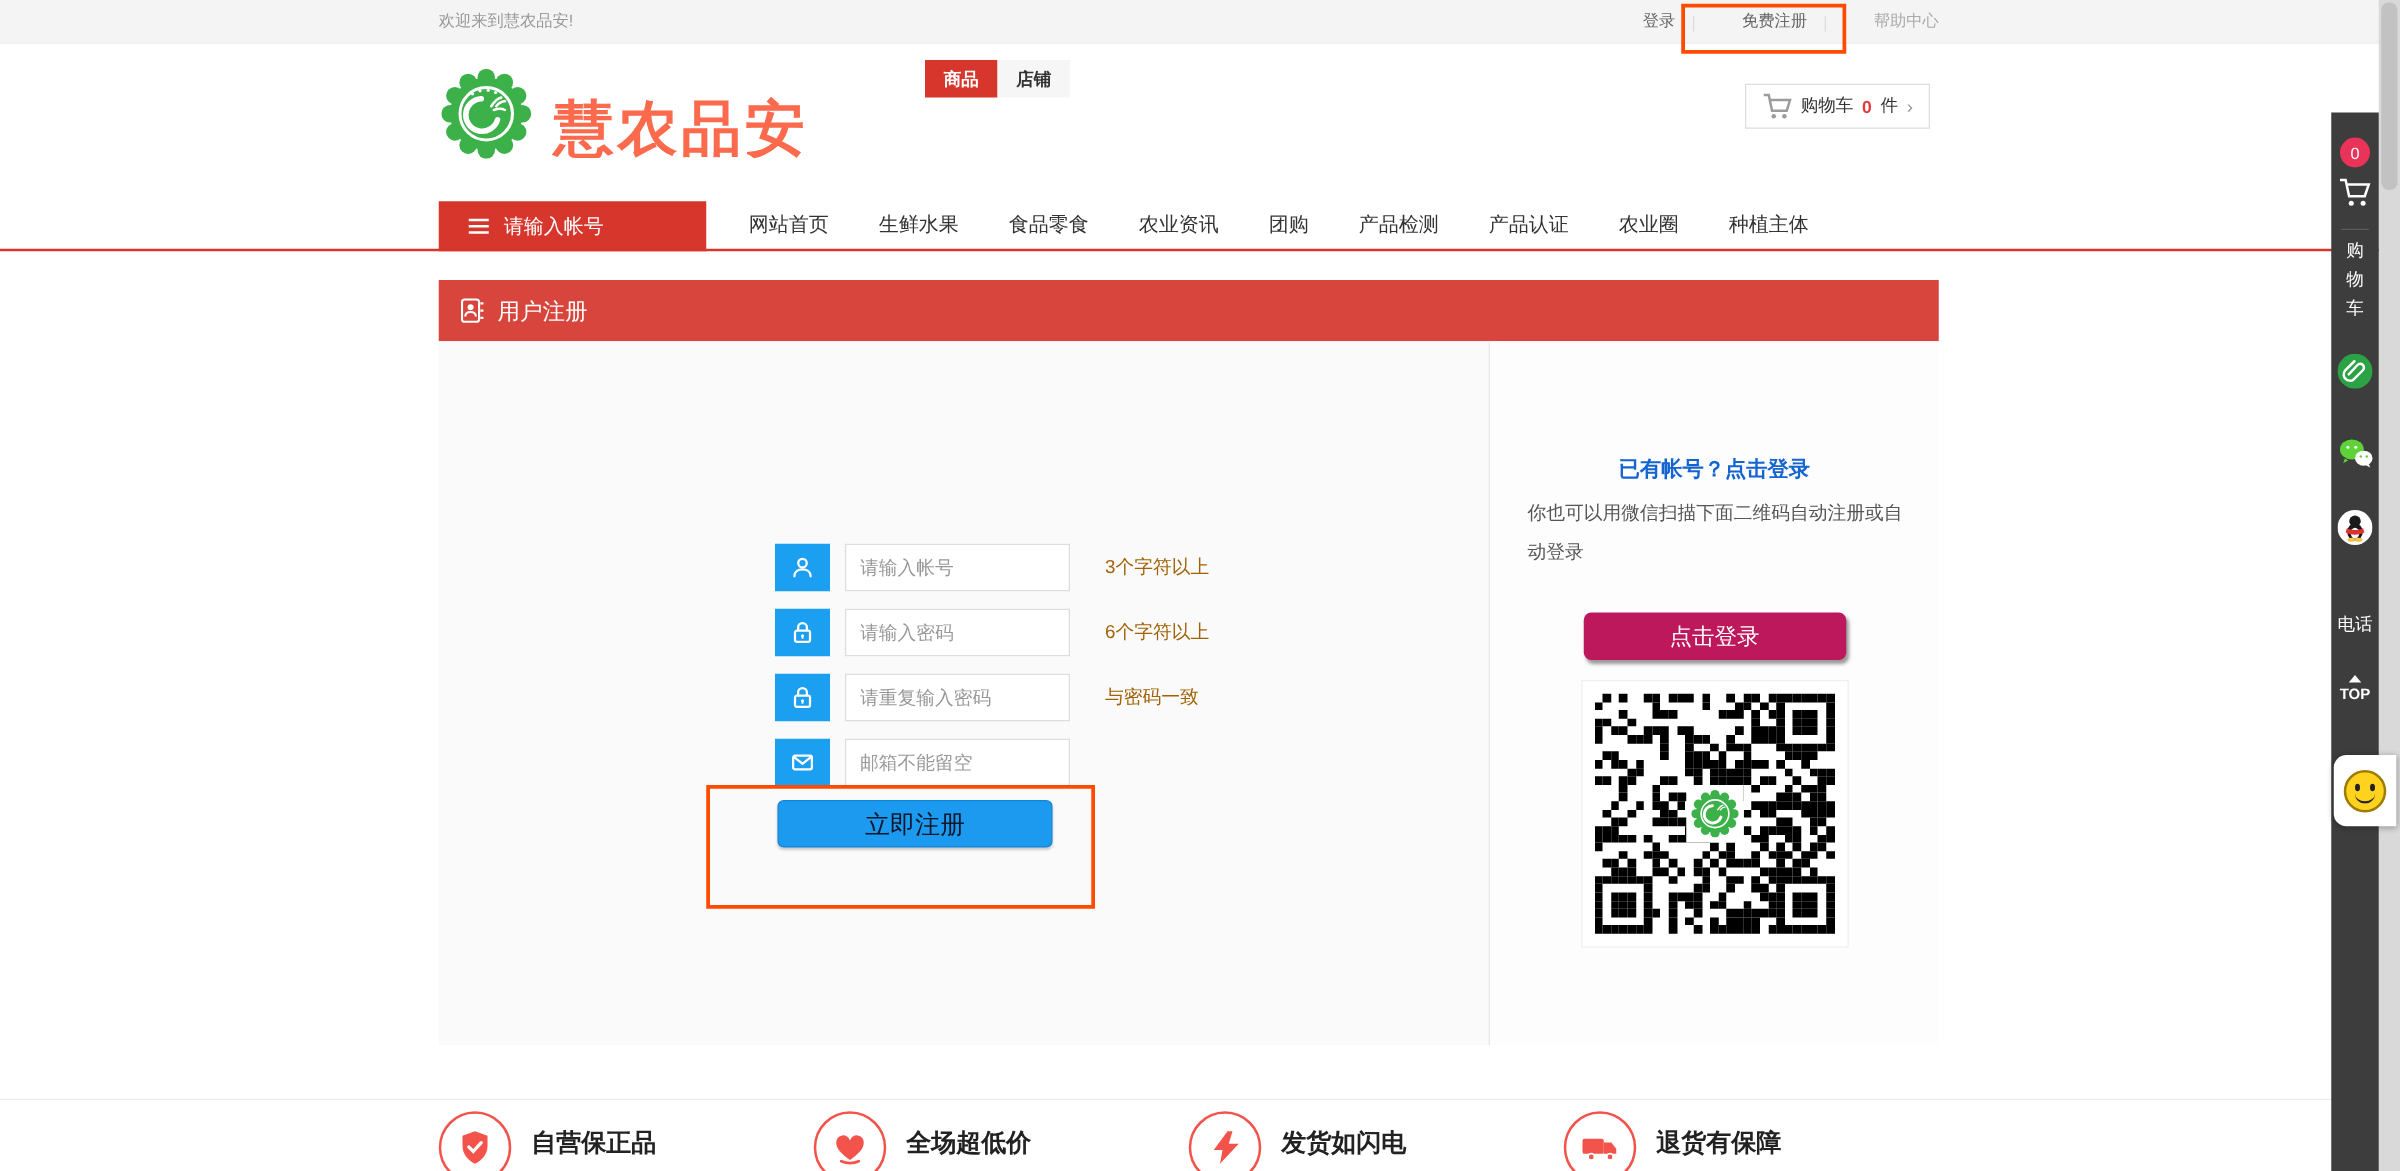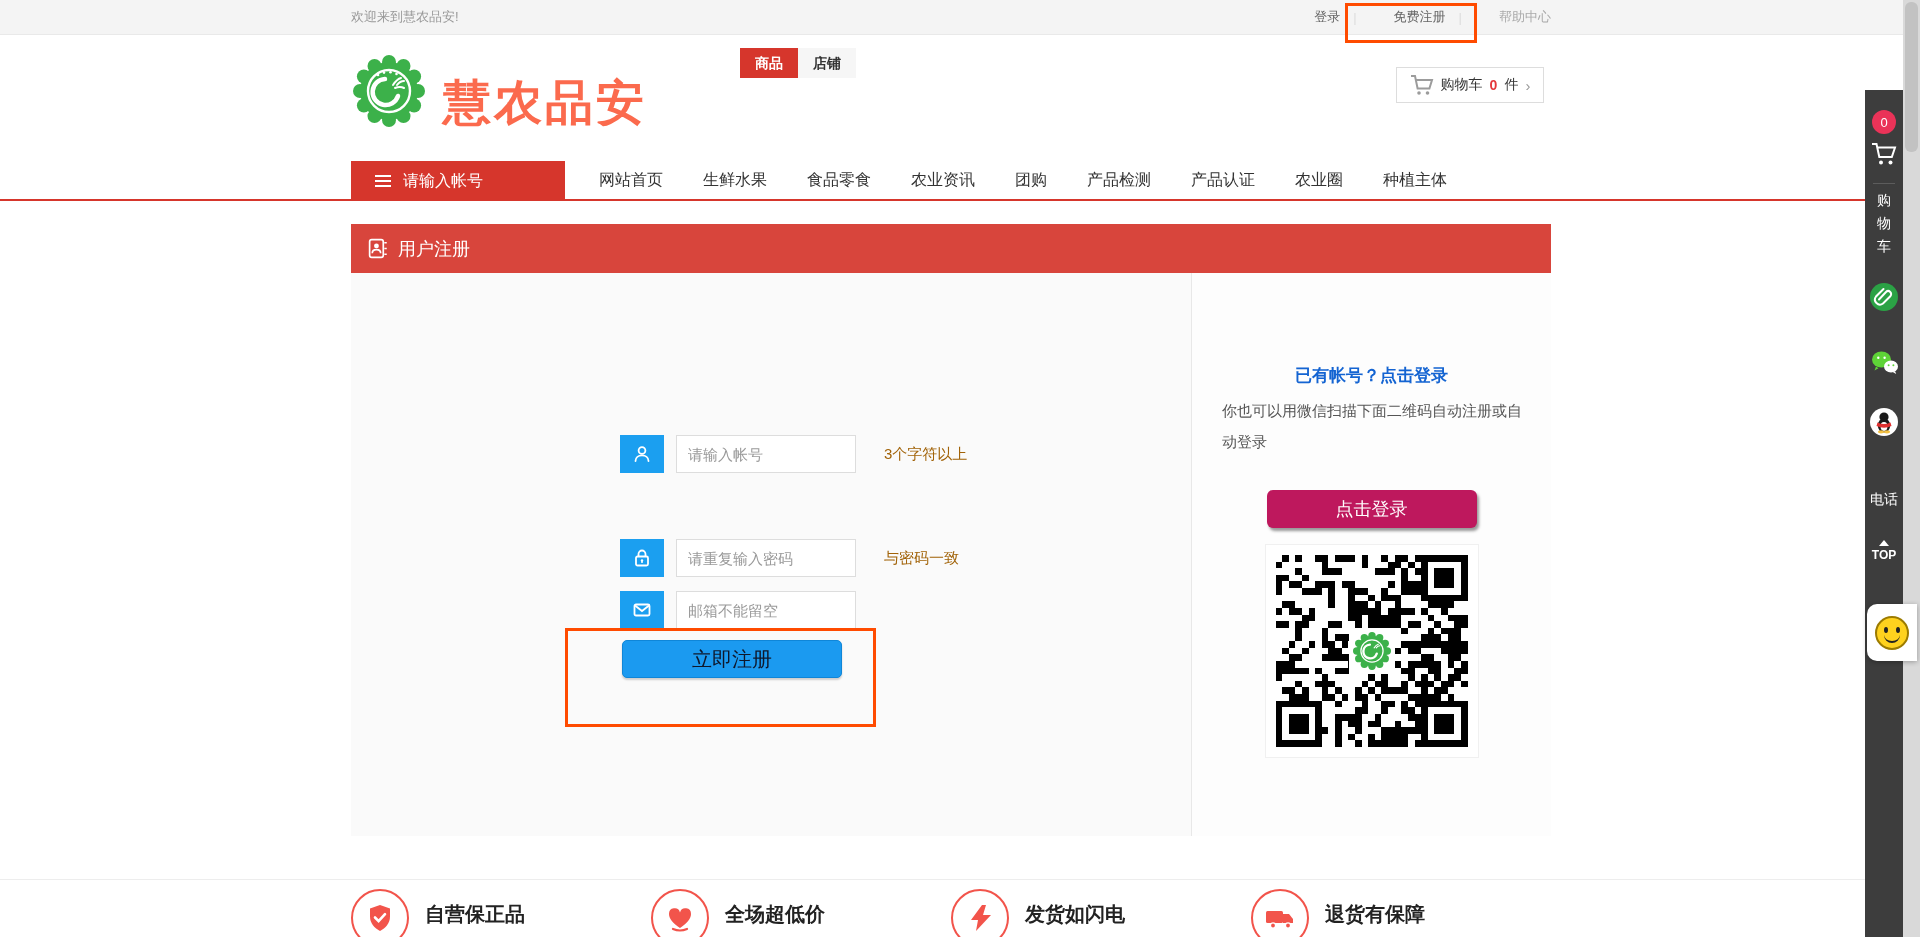--- a/index.html
+++ b/index.html
@@ -233,20 +233,32 @@
           <div class="icon-box">
             <svg width="20" height="20" viewBox="0 0 20 20">
               <circle cx="10" cy="6.5" r="3.4" fill="none" stroke="#fff" stroke-width="1.8"></circle>
               <path d="M3.5 17c0-3.6 2.9-5.6 6.5-5.6s6.5 2 6.5 5.6" fill="none" stroke="#fff" stroke-width="1.8" stroke-linecap="round"></path>
             </svg>
           </div>
           <input type="text" placeholder="请输入帐号" style="">
           <span class="hint">3个字符以上</span>
         </div>
 
+        <div class="field f2">
+          <div class="icon-box">
+            <svg width="20" height="20" viewBox="0 0 20 20">
+              <rect x="4" y="8.5" width="12" height="9" rx="1.5" fill="none" stroke="#fff" stroke-width="1.8"></rect>
+              <path d="M6.5 8.5V6a3.5 3.5 0 0 1 7 0v2.5" fill="none" stroke="#fff" stroke-width="1.8"></path>
+              <circle cx="10" cy="12.5" r="1.2" fill="#fff"></circle>
+                <path d="M10 13v2" stroke="#fff" stroke-width="1.5"></path>
+            </svg>
+          </div>
+          <input type="password" placeholder="请输入密码" style="">
+          <span class="hint">6个字符以上</span>
+        </div>
 
         <div class="field f3">
           <div class="icon-box">
             <svg width="20" height="20" viewBox="0 0 20 20">
               <rect x="4" y="8.5" width="12" height="9" rx="1.5" fill="none" stroke="#fff" stroke-width="1.8"></rect>
               <path d="M6.5 8.5V6a3.5 3.5 0 0 1 7 0v2.5" fill="none" stroke="#fff" stroke-width="1.8"></path>
               <circle cx="10" cy="12.5" r="1.2" fill="#fff"></circle>
                 <path d="M10 13v2" stroke="#fff" stroke-width="1.5"></path>
             </svg>
           </div>

